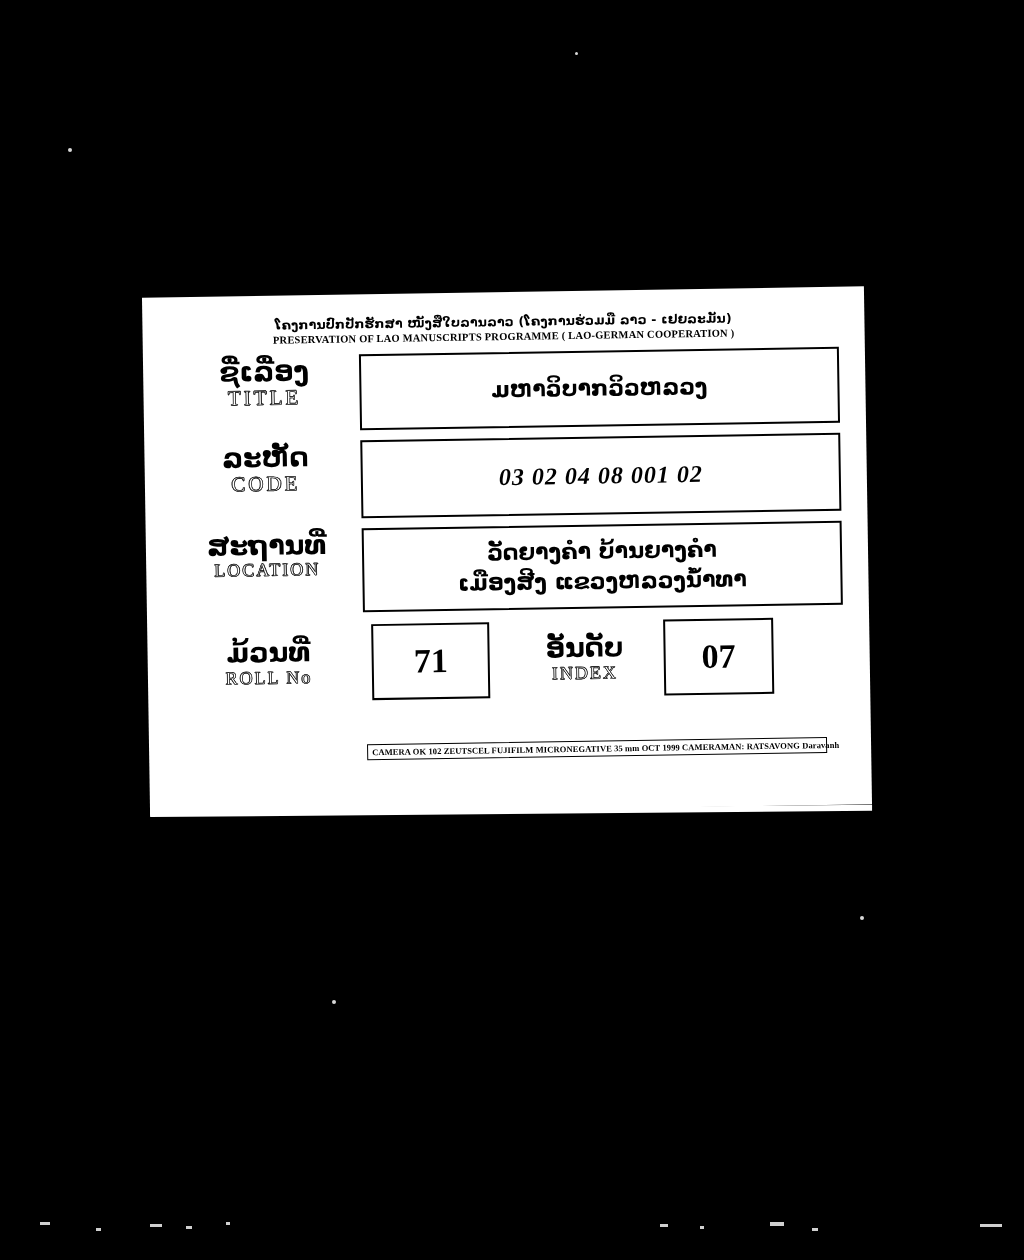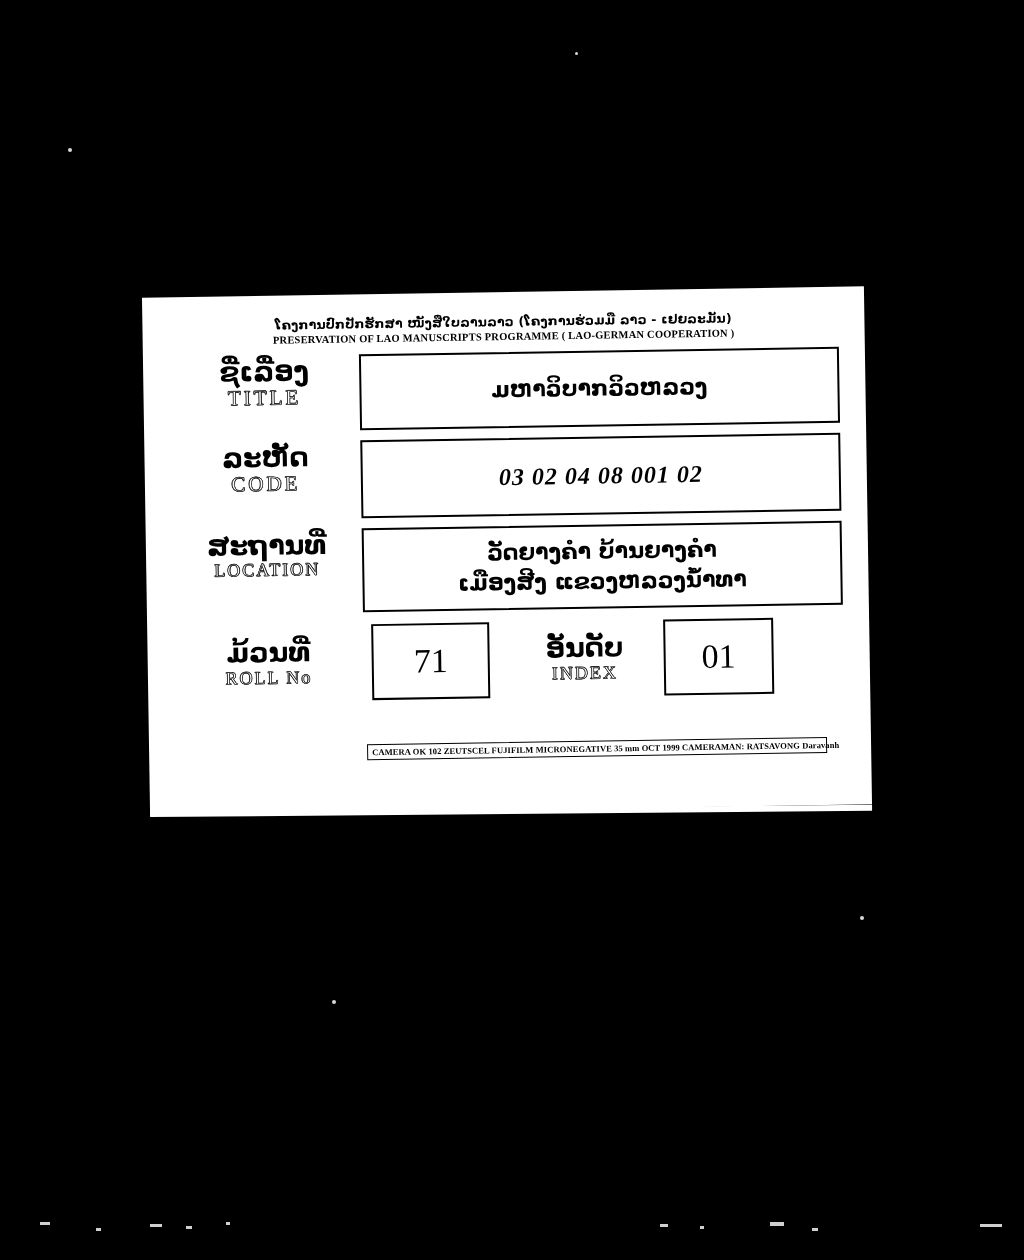--- a/index.html
+++ b/index.html
@@ -149,20 +149,21 @@
     display: flex;
     align-items: center;
     justify-content: center;
     margin-left: 8px;
     box-sizing: border-box;
   }
   .box-num span {
     font-family: "Liberation Serif", serif;
     font-size: 34px;
     color: #000;
+    font-weight: bold;
   }
   .index-labels {
     flex: 0 0 auto;
     text-align: center;
     margin-left: 56px;
   }
   .box-num.index { margin-left: 40px; width: 110px; }
 
   
   .footer {
@@ -256,20 +257,20 @@
         <div class="lab-en small">ROLL No</div>
       </div>
       <div class="box-num">
         <span>71</span>
       </div>
       <div class="index-labels">
         <div class="lab-lao">ອັນດັບ</div>
         <div class="lab-en small">INDEX</div>
       </div>
       <div class="box-num index">
-        <span>01</span>
+        <span>07</span>
       </div>
     </div>
 
   </div>
 
   <div class="footer">CAMERA OK 102 ZEUTSCEL FUJIFILM MICRONEGATIVE 35 mm  OCT 1999 CAMERAMAN: RATSAVONG Daravanh</div>
 </div>
 
 </body></html>

